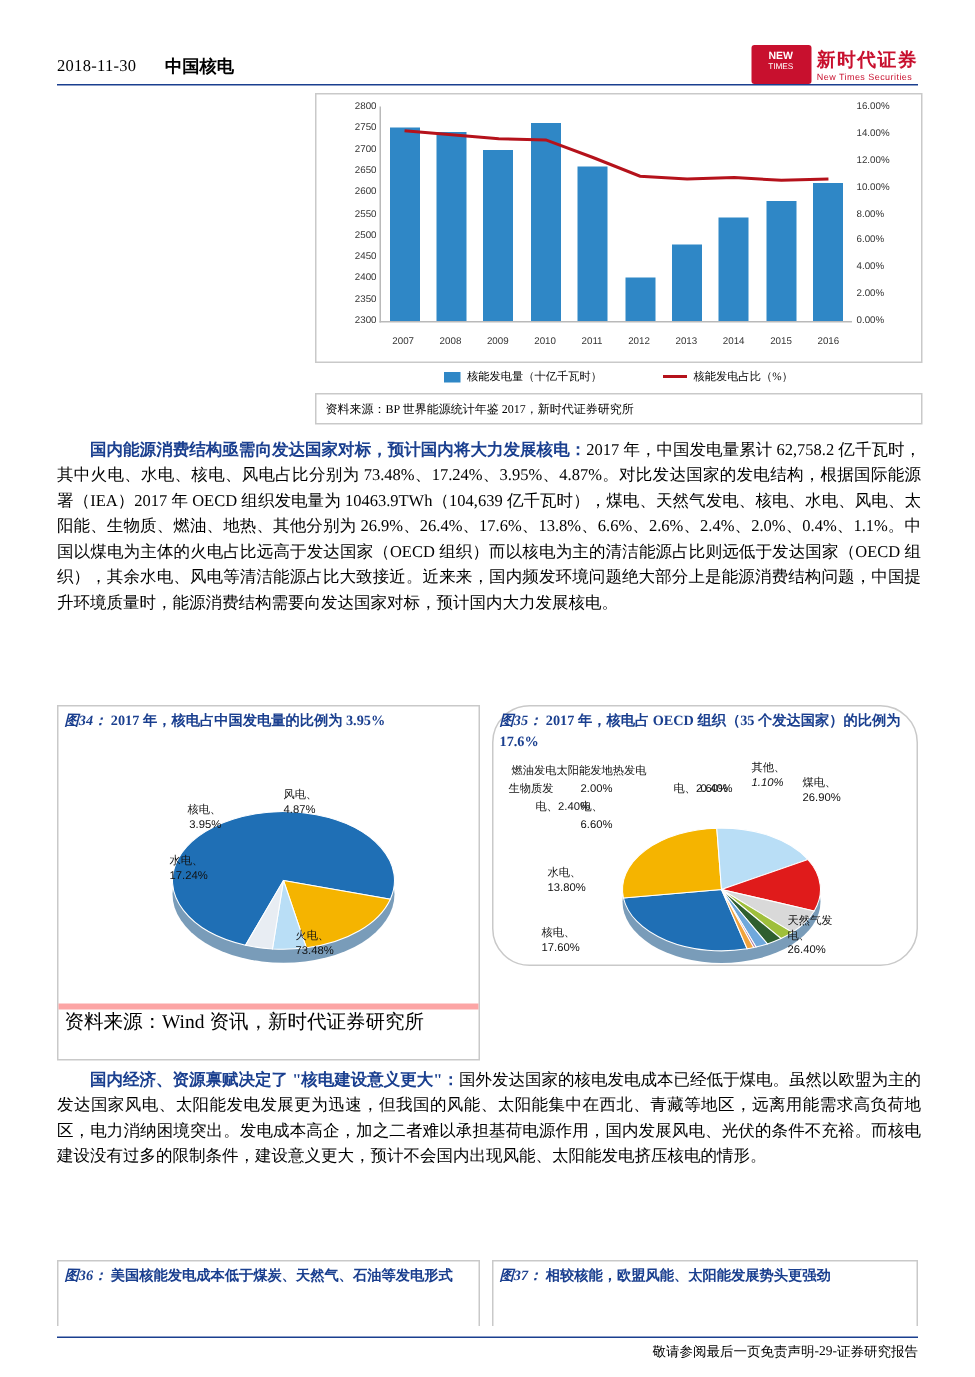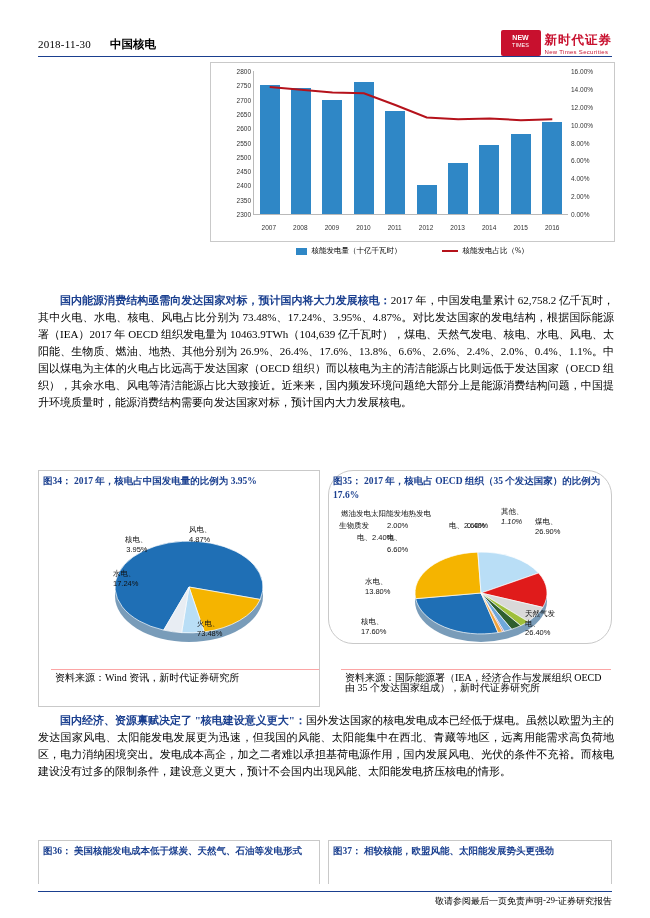--- a/index.html
+++ b/index.html
@@ -137,28 +137,27 @@
   
   .fig-panel {
     position: absolute;
     border: 1px solid #c9c9c9;
   }
   .fig-title {
     font-size: 9.5px; font-weight: bold; color:#1a3f8f;
     line-height: 14px;
     padding: 3px 4px 3px 4px;
   }
-  .fig-title .num { color:#1a3f8f; }
+  .fig-title .num { color:#1a3f8f;font-style:italic; }
   .fig-body { position: relative; }
   .fig-source {
-    font-size: 10px;
-    border-top: 1px solid #fca5a5;
+    font-size: 13px;
+    border-top: 4px solid #fca5a5;
     padding: 3px 4px;
     line-height: 10px;
-    margin-left: 12px;
   }
   .pielabel {
     position: absolute;
     font-size: 7.5px;
     font-family: "Liberation Sans", sans-serif;
     color: #111;
     line-height: 9.5px;
     white-space: nowrap;
   }
 
@@ -249,20 +248,21 @@
     <div class="legend-row">
       <div class="legend-item">
         <span class="legend-swatch" style="background:#2f87c6"></span>
         <span>核能发电量（十亿千瓦时）</span>
       </div>
       <div class="legend-item">
         <span class="legend-line"></span>
         <span>核能发电占比（%）</span>
       </div>
     </div>
+    <div class="source-box">资料来源：BP 世界能源统计年鉴 2017，新时代证券研究所</div>
   </div>
 
   <div class="para para-indent" style="top:292px;">
     <b class="blue-bold">国内能源消费结构亟需向发达国家对标，预计国内将大力发展核电：</b><span>2017 年，中国发电量累计 62,758.2 亿千瓦时，其中火电、水电、核电、风电占比分别为 73.48%、17.24%、3.95%、4.87%。对比发达国家的发电结构，根据国际能源署（IEA）2017 年 OECD 组织发电量为 10463.9TWh（104,639 亿千瓦时），煤电、天然气发电、核电、水电、风电、太阳能、生物质、燃油、地热、其他分别为 26.9%、26.4%、17.6%、13.8%、6.6%、2.6%、2.4%、2.0%、0.4%、1.1%。中国以煤电为主体的火电占比远高于发达国家（OECD 组织）而以核电为主的清洁能源占比则远低于发达国家（OECD 组织），其余水电、风电等清洁能源占比大致接近。近来来，国内频发环境问题绝大部分上是能源消费结构问题，中国提升环境质量时，能源消费结构需要向发达国家对标，预计国内大力发展核电。</span>
   </div>
 
   <div class="fig-panel" style="left:38px; top:470px; width:282px; height:237px;">
     <div class="fig-title">
       <span class="num">图34：</span>
       <span>2017 年，核电占中国发电量的比例为 3.95%</span>
@@ -311,21 +311,20 @@
       <div class="pielabel" style="left:58px; top:28px;">电、</div>
       <div class="pielabel" style="left:172px; top:2px;">其他、</div>
       <div class="pielabel" style="left:172px; top:12px;font-style:italic;">1.10%</div>
       <div class="pielabel" style="left:206px; top:12px;">煤电、</div>
       <div class="pielabel" style="left:206px; top:22px;">26.90%</div>
       <div class="pielabel" style="left:58px; top:40px;">6.60%</div>
       <div class="pielabel" style="left:36px; top:72px;">水电、<br>13.80%</div>
       <div class="pielabel" style="left:32px; top:112px;">核电、<br>17.60%</div>
       <div class="pielabel" style="left:196px; top:104px;">天然气发<br>电、<br>26.40%</div>
     </div>
-    <div class="fig-source">资料来源：国际能源署（IEA，经济合作与发展组织 OECD 由 35 个发达国家组成），新时代证券研究所</div>
   </div>
 
   <div class="para para-indent" style="top:712px;">
     <b class="blue-bold">国内经济、资源禀赋决定了 "核电建设意义更大"：</b><span>国外发达国家的核电发电成本已经低于煤电。虽然以欧盟为主的发达国家风电、太阳能发电发展更为迅速，但我国的风能、太阳能集中在西北、青藏等地区，远离用能需求高负荷地区，电力消纳困境突出。发电成本高企，加之二者难以承担基荷电源作用，国内发展风电、光伏的条件不充裕。而核电建设没有过多的限制条件，建设意义更大，预计不会国内出现风能、太阳能发电挤压核电的情形。</span>
   </div>
 
   <div class="fig-panel" style="left:38px; top:840px; width:282px; height:44px; border-bottom:none;">
     <div class="fig-title">
       <span class="num">图36：</span>
       <span>美国核能发电成本低于煤炭、天然气、石油等发电形式</span>

